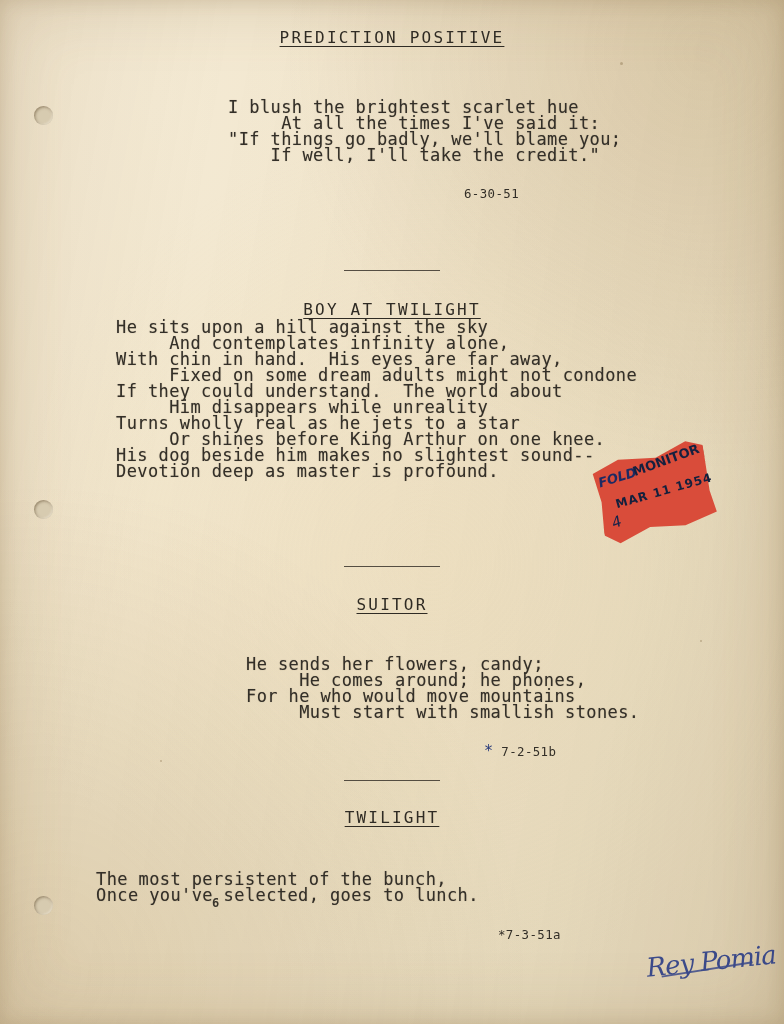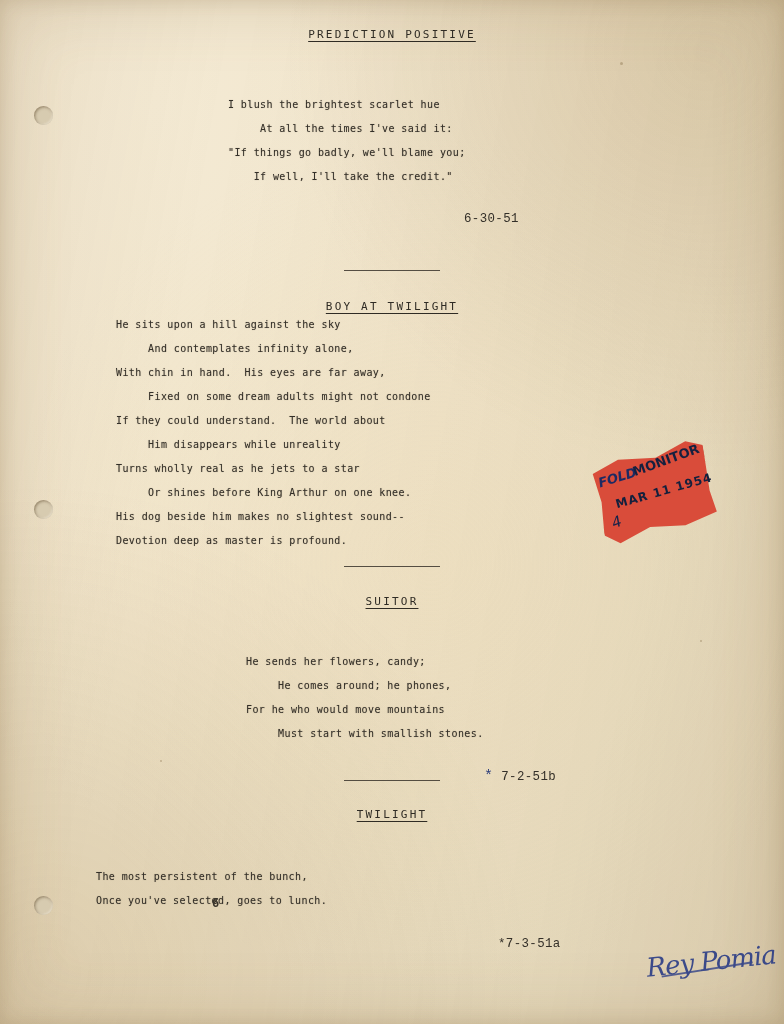--- a/index.html
+++ b/index.html
@@ -54,47 +54,46 @@
   .hole.h3 { top: 896px; }
 
   .sheet {
     position: absolute;
     inset: 0;
     z-index: 2;
     padding: 0;
   }
 
   .typed {
-    font-size: 10px;
-    line-height: 24px;
+    font-size: 17px;
+    line-height: 16px;
     letter-spacing: 0.4px;
     white-space: pre;
     color: #332f28;
     text-shadow: 0 0 1px rgba(60,50,35,0.35);
   }
 
   .title {
     text-align: center;
-    font-size: 11px;
+    font-size: 16px;
     letter-spacing: 2.2px;
     text-decoration: underline;
     text-underline-offset: 3px;
     color: #2f2b24;
     white-space: pre;
   }
 
   .poem { margin: 0; }
 
   .date-line {
     white-space: pre;
     font-size: 12.4px;
     line-height: 19.6px;
     letter-spacing: 0.4px;
     color: #332f28;
-    font-family: Liberation Mono, monospace;
   }
 
   .divider {
     width: 96px;
     height: 0;
     border-top: 1.6px solid #3a342b;
     margin: 0 auto;
     opacity: 0.85;
   }
 

